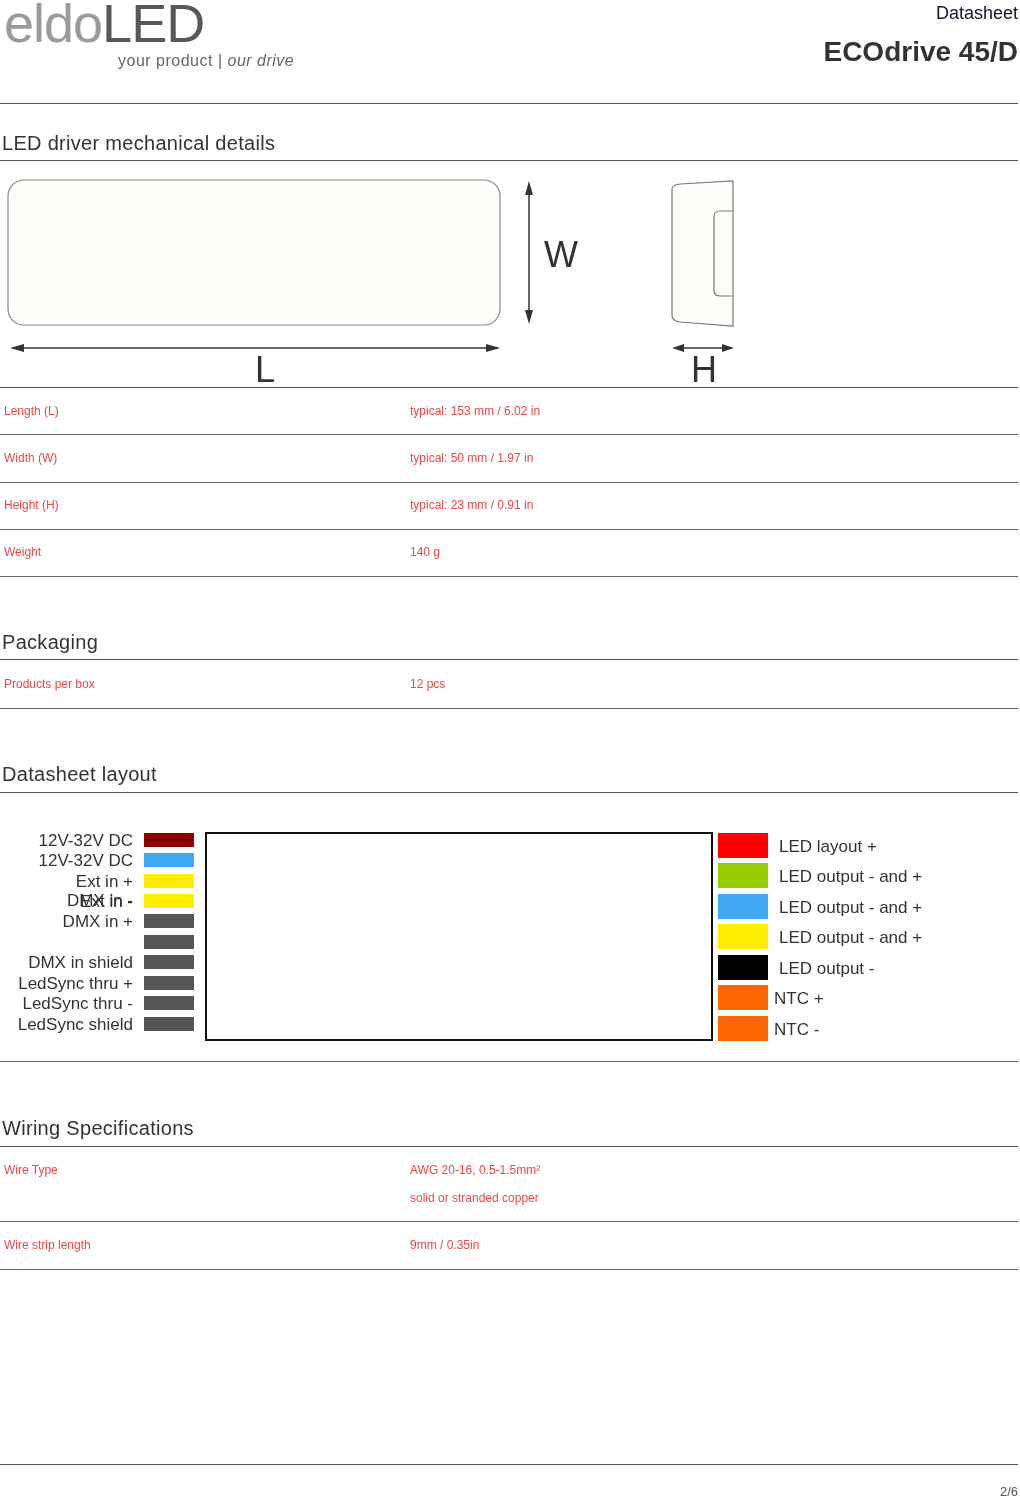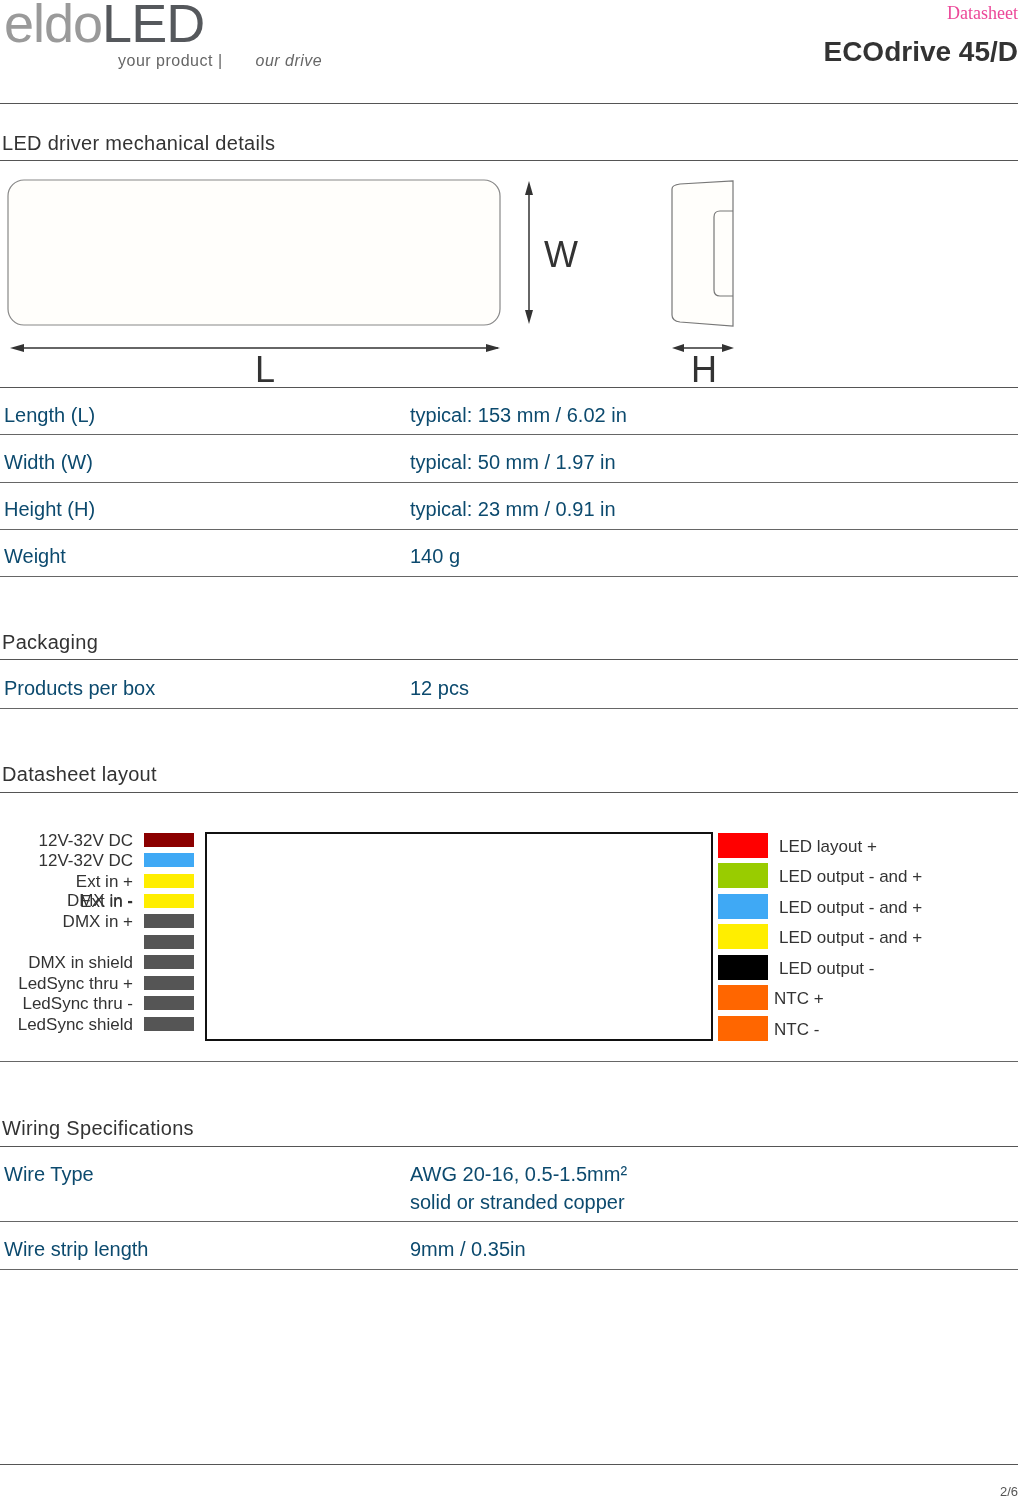--- a/index.html
+++ b/index.html
@@ -1,27 +1,27 @@
 <!DOCTYPE html>
 <html><head>
 <meta charset="utf-8">
 <style>
   html,body{margin:0;padding:0;background:#fff;}
   body{width:1020px;height:1500px;position:relative;overflow:hidden;font-family:"Liberation Sans",sans-serif;color:#444;}
   .abs{position:absolute;}
   .logo-eldo{left:4px;top:-8px;font-size:54px;color:#9a9a9a;letter-spacing:-1px;}
   .logo-led{color:#55585c;}
   .tagline{left:118px;top:52px;font-size:16px;color:#666;letter-spacing:0.5px;}
-  .tagline i{font-style:italic;margin-left:28px;}
-  .doc-type{right:2px;top:3px;font-size:18px;color:#ec4899;font-family:Liberation Serif, serif;}
+  .tagline i{font-style:italic;}
+  .doc-type{right:2px;top:3px;font-size:18px;color:#0f172a;}
   .doc-title{right:2px;top:36px;font-size:28px;font-weight:bold;color:#333;}
   .hr{position:absolute;left:0;width:1018px;height:0;border-top:1.5px solid #555;}
   .hr-thin{border-top:1px solid #666;}
   .section-title{position:absolute;left:2px;font-size:20px;color:#333;letter-spacing:0.3px;}
-  .cell{position:absolute;font-size:20px;color:#0c4a6e;}
+  .cell{position:absolute;font-size:12px;color:#ef4444;}
   .col2{left:410px;}
   .col1{left:4px;}
   .swatch{position:absolute;width:50px;height:14px;}
   .lbl-left{position:absolute;right:887px;font-size:17px;color:#333;text-align:center;white-space:nowrap;}
   .rswatch{position:absolute;left:718px;width:50px;height:25px;}
   .lbl-right{position:absolute;font-size:17px;color:#333;white-space:nowrap;}
   .pagenum{right:2px;top:1484px;font-size:13px;color:#555;}
 </style>
 </head>
 <body>

